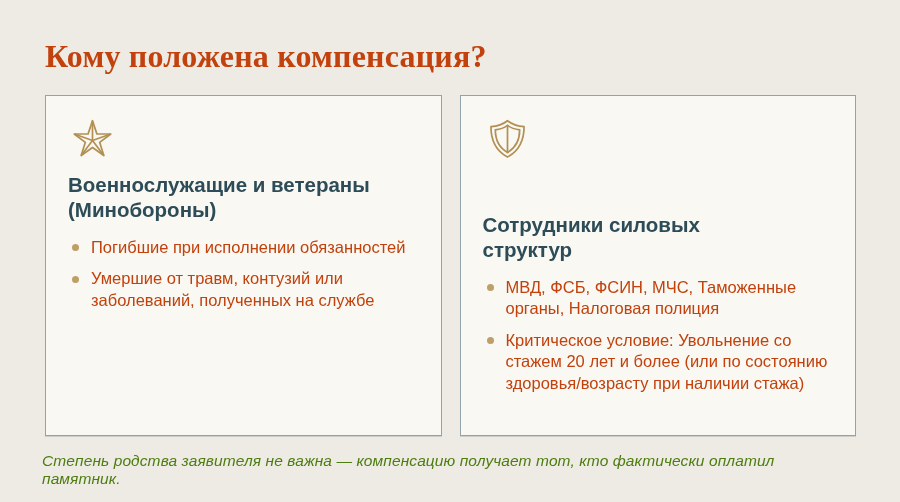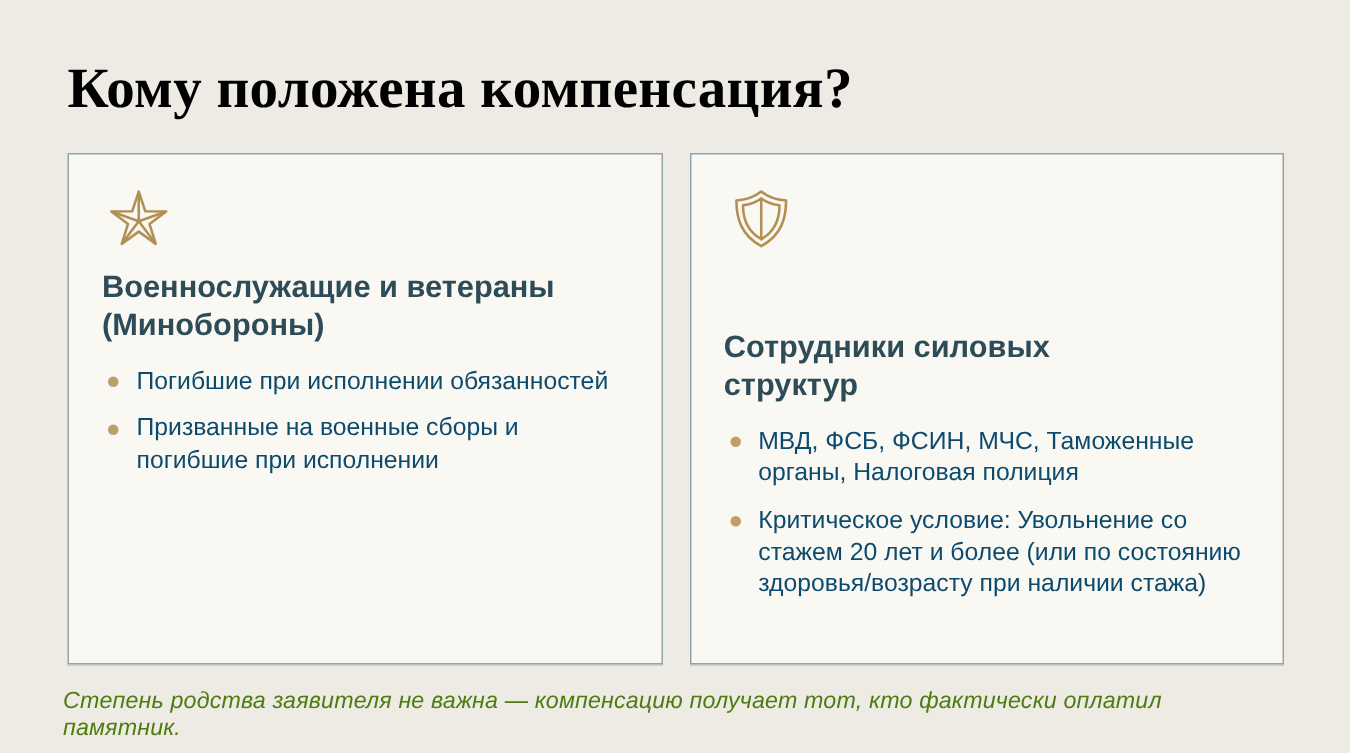--- a/index.html
+++ b/index.html
@@ -12,24 +12,24 @@
   .slide {
     box-sizing: border-box;
     width: 900px; height: 502px;
     padding: 38px 44px 0 45px;
     position: relative;
   }
   .slide-title {
     margin: 0 0 20px 0;
     font-family: "Liberation Serif", "DejaVu Serif", serif;
     font-weight: 700;
-    font-size: 38px;
+    font-size: 32px;
     line-height: 1.15;
     letter-spacing: 0.2px;
-    color: #000000;
+    color: #c2410c;
   }
   .cards {
     display: flex;
     gap: 18px;
   }
   .card {
     flex: 1 1 0;
     box-sizing: border-box;
     height: 341px;
     background: #f9f8f2;
@@ -48,21 +48,21 @@
   }
   .card:nth-child(1) .card-heading { max-width: 330px; }
   .card:nth-child(2) .card-heading { max-width: 235px; margin-top: 48px; }
   .bullet-list { list-style: none; margin: 0; padding: 0; }
   .bullet-item {
     position: relative;
     padding-left: 23px;
     margin-bottom: 10px;
     font-size: 16.5px;
     line-height: 1.3;
-    color: #0c4a6e;
+    color: #c2410c;
   }
   .bullet-item::before {
     content: "";
     position: absolute;
     left: 4px; top: 7.5px;
     width: 7px; height: 7px;
     border-radius: 50%;
     background: #bf9f68;
   }
   .footnote {
@@ -88,21 +88,21 @@
         <svg viewBox="0 0 44 44" fill="none" xmlns="http://www.w3.org/2000/svg">
           <g stroke="#b29054" stroke-width="1.6" stroke-linejoin="round" fill="none">
             <path d="M22 3.5 L26.1 15.8 L39.1 15.9 L28.7 23.7 L32.6 36.1 L22 28.5 L11.4 36.1 L15.3 23.7 L4.9 15.9 L17.9 15.8 Z"></path>
             <path d="M22 3.5 L22 22 M22 22 L39.1 15.9 M22 22 L32.6 36.1 M22 22 L11.4 36.1 M22 22 L4.9 15.9"></path>
           </g>
         </svg>
       </span>
       <h2 class="card-heading">Военнослужащие и ветераны (Минобороны)</h2>
       <ul class="bullet-list">
         <li class="bullet-item">Погибшие при исполнении обязанностей</li>
-        <li class="bullet-item">Призванные на военные сборы и погибшие при исполнении</li>
+        <li class="bullet-item">Умершие от травм, контузий или заболеваний, полученных на службе</li>
       </ul>
     </div>
 
     <div class="card">
       <span class="card-icon">
         <svg viewBox="0 0 44 44" fill="none" xmlns="http://www.w3.org/2000/svg">
           <g stroke="#b29054" stroke-width="1.6" stroke-linejoin="round" stroke-linecap="round" fill="none">
             <path d="M22 3.5 C 17.6 7, 11.6 8.8, 6.5 9.1 C 6.5 19.5, 9 30.5, 22 37.5 C 35 30.5, 37.5 19.5, 37.5 9.1 C 32.4 8.8, 26.4 7, 22 3.5 Z"></path>
             <path d="M22 7.8 C 18.8 10.2, 14.6 11.6, 10.6 12 C 10.6 20, 12.8 28, 22 33.2 C 31.2 28, 33.4 20, 33.4 12 C 29.4 11.6, 25.2 10.2, 22 7.8 Z"></path>
             <path d="M22 7.8 L22 33.2"></path>

